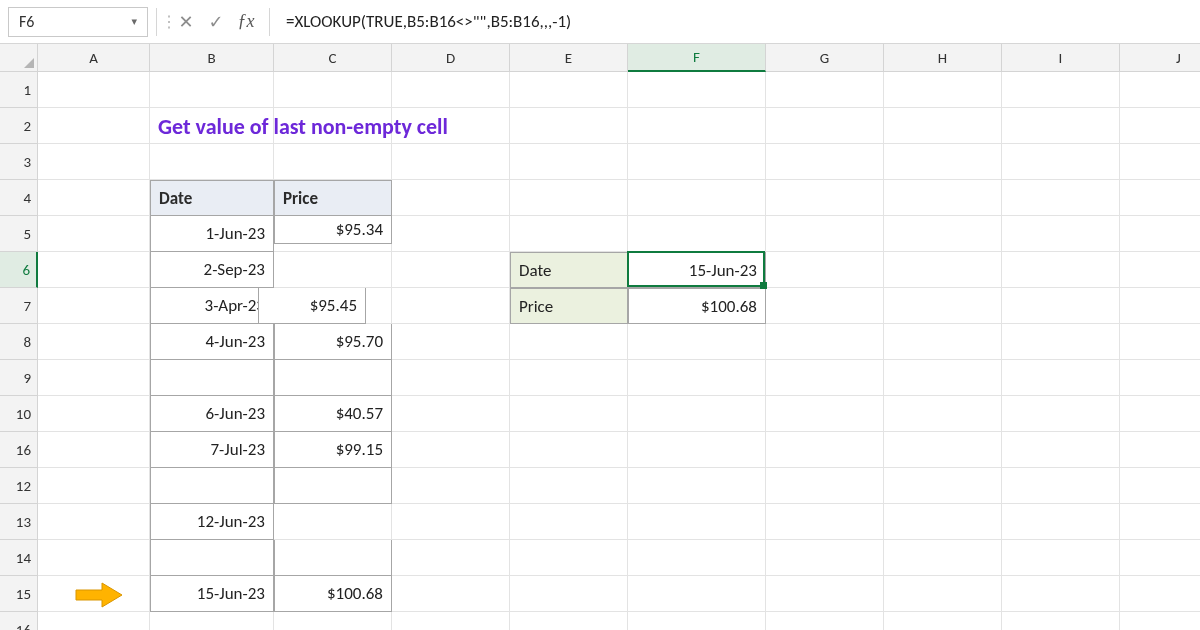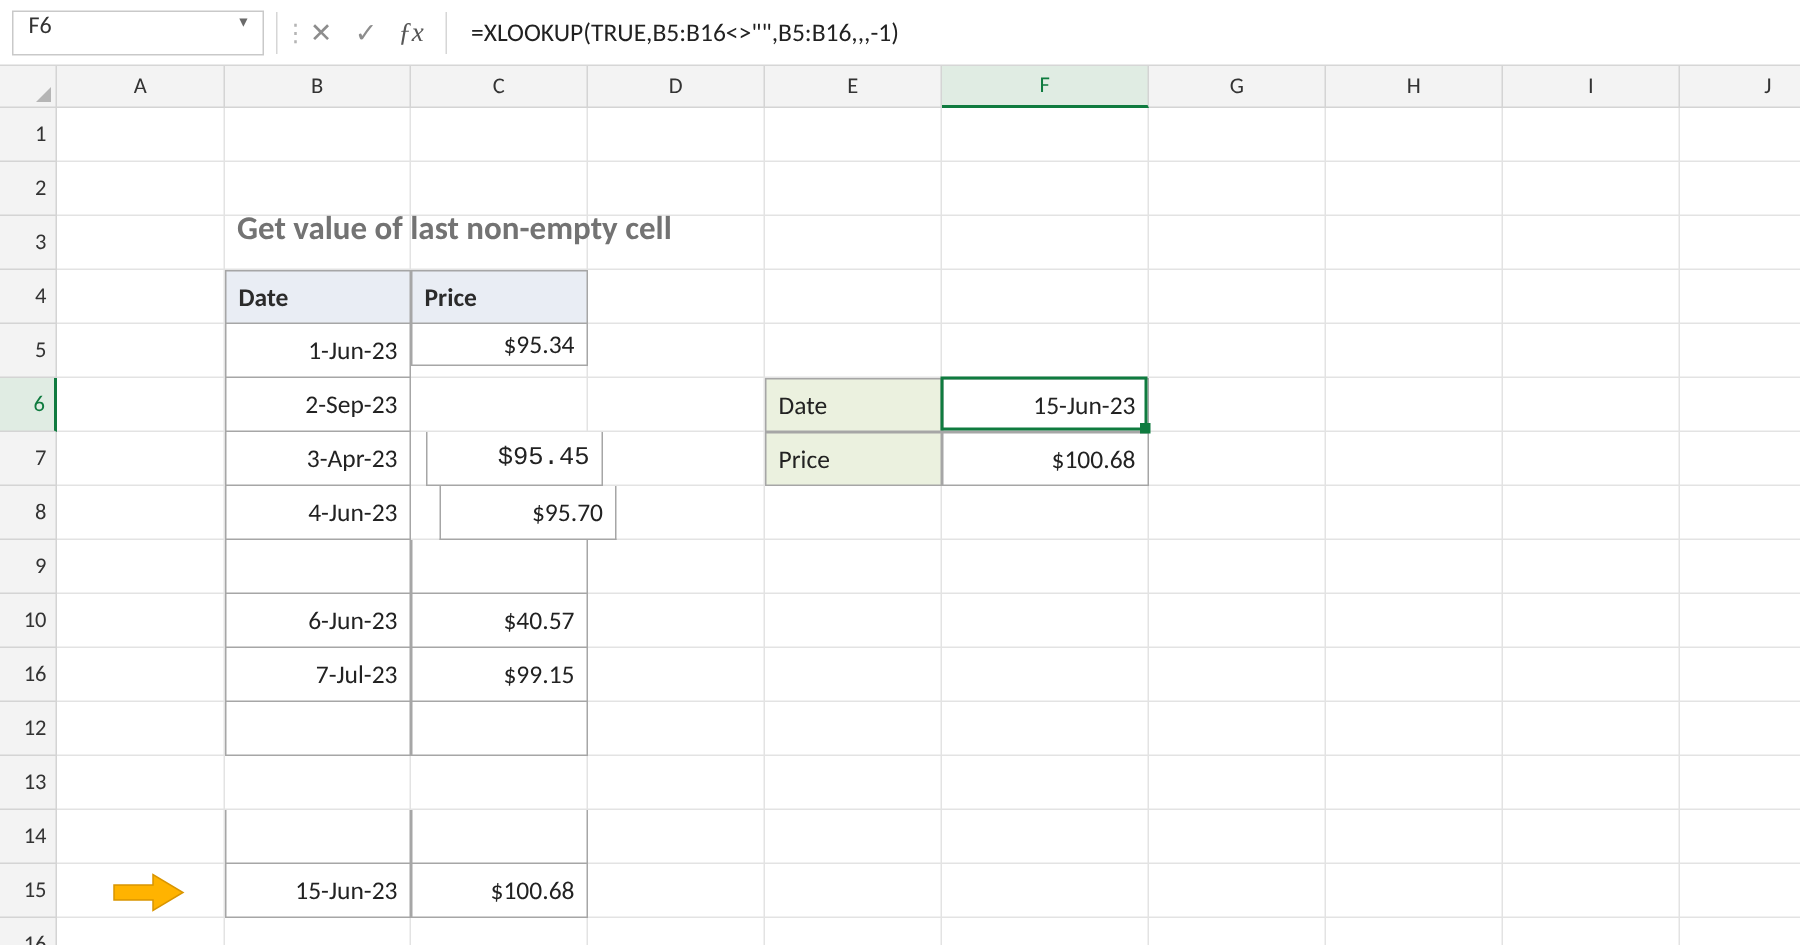--- a/index.html
+++ b/index.html
@@ -15,25 +15,26 @@
   
   .formula-row {
     display: flex;
     align-items: center;
     height: 44px;
     border-bottom: 1px solid #d6d6d6;
     background: #ffffff;
     padding-left: 8px;
   }
   .name-box {
-    width: 168px;
+    width: 140px;
     height: 30px;
     border: 1px solid #c9c9c9;
     background: #ffffff;
     display: flex;
+    align-items: center;
     padding: 0 10px;
     font-size: 16px;
     color: #333;
     position: relative;
   }
   .name-box .chevron {
     margin-left: auto;
     font-size: 11px;
     color: #6a6a6a;
   }
@@ -147,22 +148,21 @@
     width:7px; height:7px;
     background:#0f7b3f;
   }
 
   
   .hl-header { background:#e0ece3; color:#0f7b3f; }
 
   .title {
     font-weight:700;
     font-size:22px;
-    color:#737373;
-    margin-top:25px;
+    color:#6d28d9;
   }
 
   
   .arrow {
     position:absolute;
     width:50px; height:30px;
     z-index:4;
   }
   .arrow svg { width:100%; height:100%; }
 </style>
@@ -373,31 +373,32 @@
     <div class="cell" style="left: 884px; top: 568px; width: 118px; height: 36px;"></div>
     <div class="cell" style="left: 1002px; top: 568px; width: 118px; height: 36px;"></div>
     <div class="cell" style="left: 1120px; top: 568px; width: 118px; height: 36px;"></div>
     <div class="cell title" style="left: 150px; top: 64px; width: 478px; height: 36px; border: none; background: transparent;">Get value of last non-empty cell</div>
     <div class="cell tbl-header" style="left: 150px; top: 136px; width: 124px; height: 36px;">Date</div>
     <div class="cell tbl-header" style="left: 274px; top: 136px; width: 118px; height: 36px;">Price</div>
     <div class="cell tbl-cell first" style="left: 150px; top: 172px; width: 124px; height: 36px;">1-Jun-23</div>
     <div class="cell tbl-cell" style="left: 274px; top: 172px; width: 118px; height: 28px;">$95.34</div>
     <div class="cell tbl-cell first" style="left: 150px; top: 208px; width: 124px; height: 36px;">2-Sep-23</div>
     <div class="cell tbl-cell first" style="left: 150px; top: 244px; width: 124px; height: 36px;">3-Apr-23</div>
-    <div class="cell tbl-cell" style="left: 284px; top: 244px; width: 118px; height: 36px; font-family: Liberation Mono, monospace;">$95.45</div>
+    <div class="cell tbl-cell" style="left: 258px; top: 244px; width: 108px; height: 36px;">$95.45</div>
     <div class="cell tbl-cell first" style="left: 150px; top: 280px; width: 124px; height: 36px;">4-Jun-23</div>
-    <div class="cell tbl-cell" style="left: 274px; top: 280px; width: 118px; height: 36px; margin-left: 19px;">$95.70</div>
+    <div class="cell tbl-cell" style="left: 274px; top: 280px; width: 118px; height: 36px;">$95.70</div>
     <div class="cell tbl-cell first" style="left: 150px; top: 316px; width: 124px; height: 36px;"></div>
     <div class="cell tbl-cell" style="left: 274px; top: 316px; width: 118px; height: 36px;"></div>
     <div class="cell tbl-cell first" style="left: 150px; top: 352px; width: 124px; height: 36px;">6-Jun-23</div>
     <div class="cell tbl-cell" style="left: 274px; top: 352px; width: 118px; height: 36px;">$40.57</div>
     <div class="cell tbl-cell first" style="left: 150px; top: 388px; width: 124px; height: 36px;">7-Jul-23</div>
     <div class="cell tbl-cell" style="left: 274px; top: 388px; width: 118px; height: 36px;">$99.15</div>
     <div class="cell tbl-cell first" style="left: 150px; top: 424px; width: 124px; height: 36px;"></div>
     <div class="cell tbl-cell" style="left: 274px; top: 424px; width: 118px; height: 36px;"></div>
+    <div class="cell tbl-cell first" style="left: 150px; top: 460px; width: 124px; height: 36px;">12-Jun-23</div>
     <div class="cell tbl-cell first" style="left: 150px; top: 496px; width: 124px; height: 36px;"></div>
     <div class="cell tbl-cell" style="left: 274px; top: 496px; width: 118px; height: 36px;"></div>
     <div class="cell tbl-cell first" style="left: 150px; top: 532px; width: 124px; height: 36px;">15-Jun-23</div>
     <div class="cell tbl-cell" style="left: 274px; top: 532px; width: 118px; height: 36px;">$100.68</div>
     <div class="cell result-label" style="left: 510px; top: 208px; width: 118px; height: 36px;">Date</div>
     <div class="cell result-value" style="left: 628px; top: 208px; width: 138px; height: 36px;">15-Jun-23</div>
     <div class="cell result-label" style="left: 510px; top: 244px; width: 118px; height: 36px;">Price</div>
     <div class="cell result-value" style="left: 628px; top: 244px; width: 138px; height: 36px;">$100.68</div>
     <div class="active-cell" style="left: 627px; top: 207px; width: 138px; height: 36px;"></div>
     <div class="arrow" style="left: 74px; top: 536px;"><svg viewBox="0 0 50 30">

